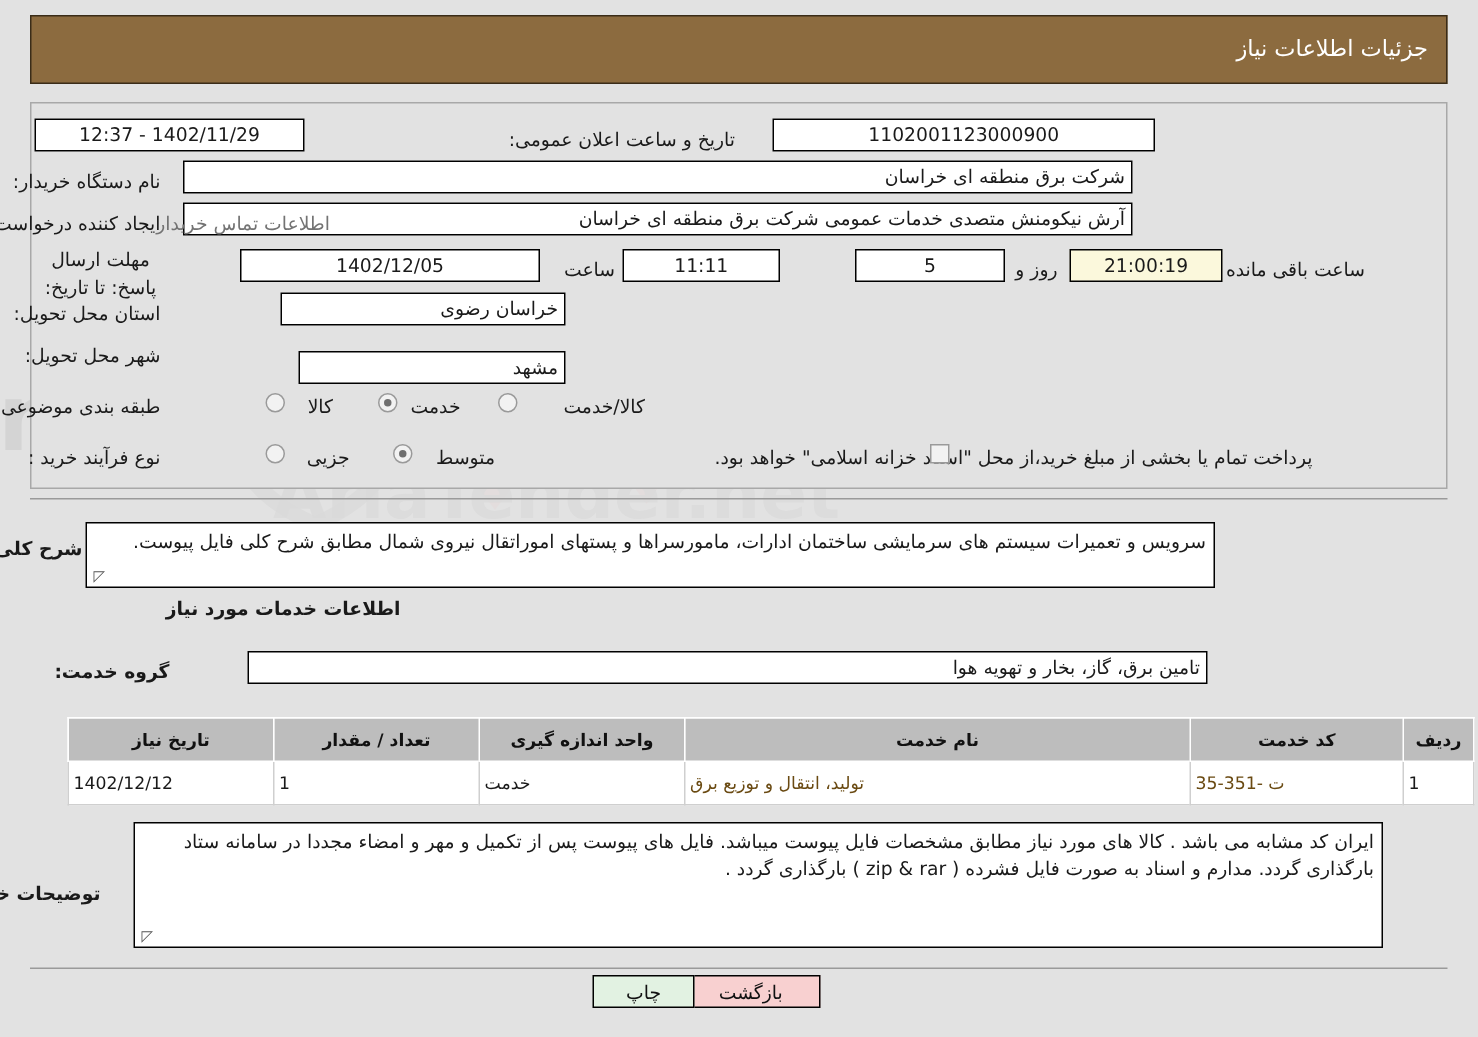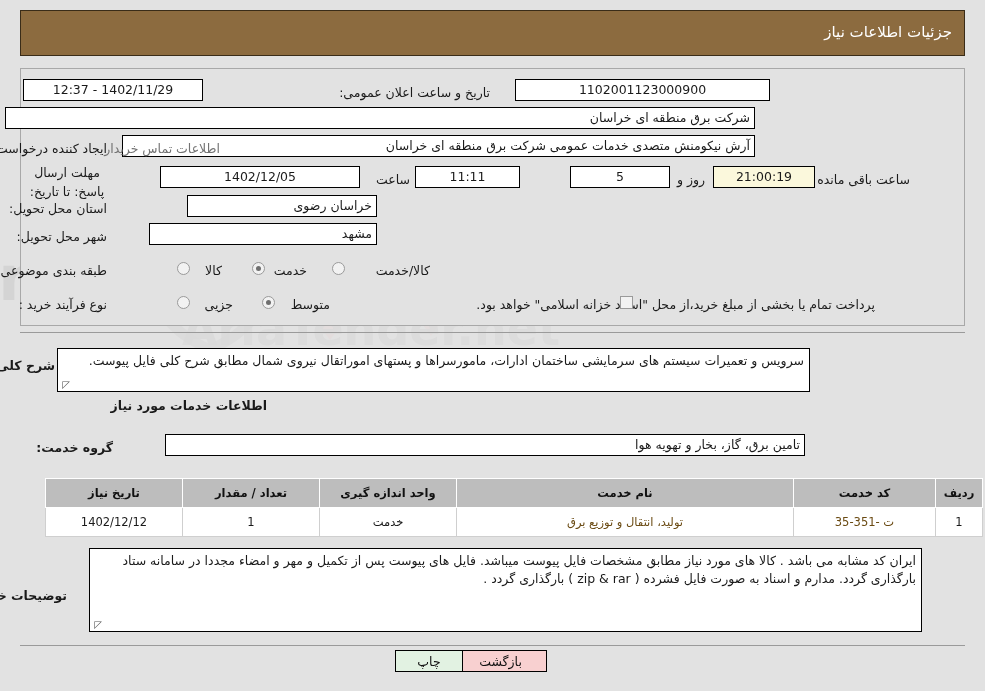--- a/index.html
+++ b/index.html
@@ -172,21 +172,21 @@
     height: 28px;
     padding: 0 3px;
     text-align: center;
   }
   .tbl td {
     background: #ffffff;
     border: 1px solid #cfcfcf;
     font-size: 11.5px;
     color: #6a4a12;
     height: 28px;
-    text-align: center;
+    text-align: left;
     padding: 0 3px;
   }
   .tbl td.plain { color: #1a1a1a; }
 
   
   .btn {
     position: absolute;
     box-sizing: border-box;
     border: 1px solid #000;
     font-family: "DejaVu Sans", "Liberation Sans", sans-serif;
@@ -230,40 +230,40 @@
   </div>
 
   <div class="panel" id="panel-main"></div>
 
   <div class="lbl" style="right:878px; top:85px;">شماره نیاز:</div>
   <div class="inp center" style="right:215px; top:79px; width:255px; height:22px; left:auto;">1102001123000900</div>
   <div class="lbl" style="right:495px; top:85px;">تاریخ و ساعت اعلان عمومی:</div>
   <div class="inp center" style="right:782px; top:79px; width:180px; height:22px;">1402/11/29 - 12:37</div>
 
   <div class="lbl" style="right:878px; top:113px;">نام دستگاه خریدار:</div>
-  <div class="inp right" style="right:230px; top:107px; width:750px; height:22px;">شرکت برق منطقه ای خراسان</div>
+  <div class="inp right" style="right:230px; top:107px; width:633px; height:22px;">شرکت برق منطقه ای خراسان</div>
 
   <div class="lbl" style="right:878px; top:141px;">ایجاد کننده درخواست:</div>
   <div class="inp right" style="right:230px; top:135px; width:633px; height:22px;">آرش نیکومنش متصدی خدمات عمومی شرکت برق منطقه ای خراسان</div>
   <div class="link" style="right:765px; top:141px;">اطلاعات تماس خریدار</div>
 
   <div class="lbl" style="right:878px; top:164px; white-space:normal; width:80px; text-align:center; line-height:1.5;">مهلت ارسال پاسخ: تا تاریخ:</div>
   <div class="inp center" style="right:625px; top:166px; width:200px; height:22px;">1402/12/05</div>
   <div class="lbl" style="right:575px; top:172px;">ساعت</div>
   <div class="inp ltr" style="right:465px; top:166px; width:105px; height:22px;">11:11</div>
   <div class="inp center" style="right:315px; top:166px; width:100px; height:22px;">5</div>
   <div class="lbl" style="right:280px; top:172px;">روز و</div>
   <div class="inp ltr cream" style="right:170px; top:166px; width:102px; height:22px;">21:00:19</div>
   <div class="lbl" style="right:75px; top:172px;">ساعت باقی مانده</div>
 
   <div class="lbl" style="right:878px; top:201px;">استان محل تحویل:</div>
   <div class="inp right" style="right:608px; top:195px; width:190px; height:22px;">خراسان رضوی</div>
 
   <div class="lbl" style="right:878px; top:229px;">شهر محل تحویل:</div>
-  <div class="inp right" style="right:608px; top:223px; width:228px; height:22px;">مشهد</div>
+  <div class="inp right" style="right:608px; top:234px; width:178px; height:22px;">مشهد</div>
 
   <div class="lbl" style="right:878px; top:263px;">طبقه بندی موضوعی:</div>
   <div class="radio" style="right:795px; top:262px;"></div>
   <div class="lbl" style="right:763px; top:263px;">کالا</div>
   <div class="radio on" style="right:720px; top:262px;"></div>
   <div class="lbl" style="right:678px; top:263px;">خدمت</div>
   <div class="radio" style="right:640px; top:262px;"></div>
   <div class="lbl" style="right:555px; top:263px;">کالا/خدمت</div>
 
   <div class="lbl" style="right:878px; top:297px;">نوع فرآیند خرید :</div>

